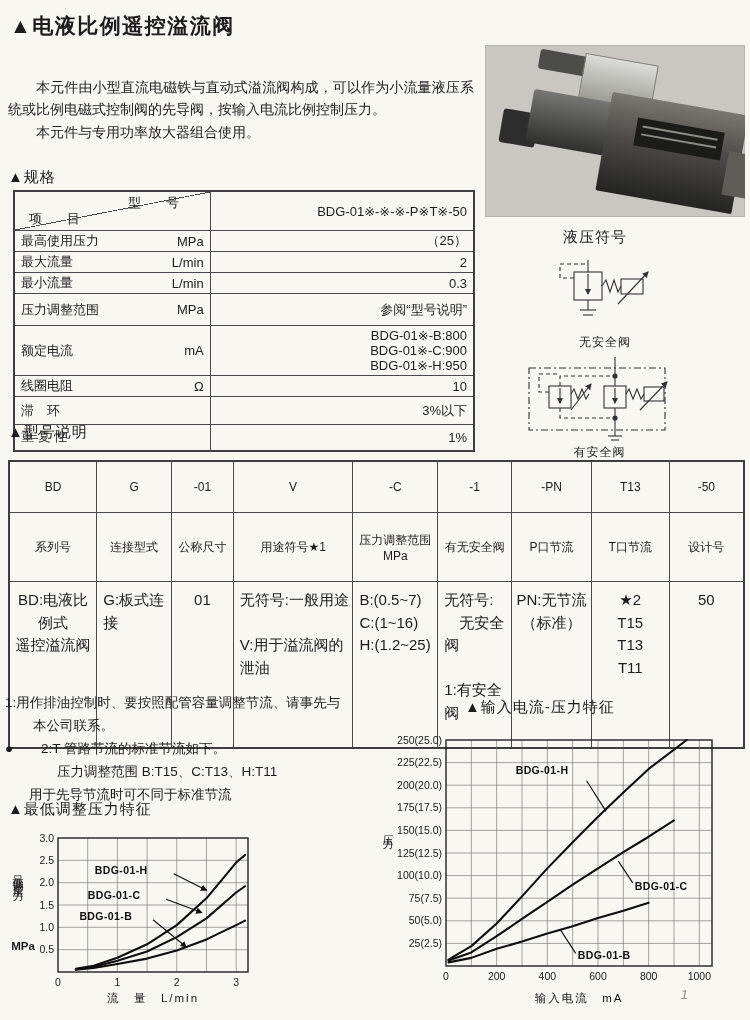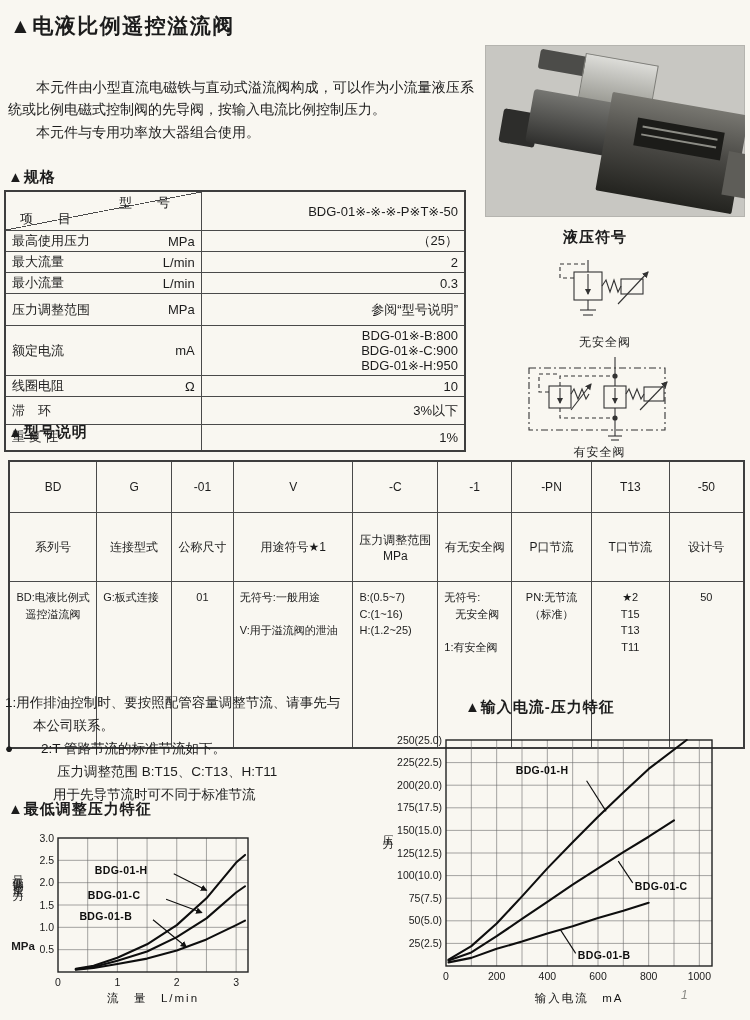--- a/index.html
+++ b/index.html
@@ -1,20 +1,20 @@
 <!DOCTYPE html>
 <html><head>
 <meta charset="utf-8">
 <style>
   body{margin:0;background:#e8e6e0}
   .page{position:relative;width:750px;height:1020px;margin:0 auto;background:#f9f7f1;
         font-family:"Liberation Sans","DejaVu Sans",sans-serif;color:#1c1c1c;overflow:hidden}
   .abs{position:absolute}
   .doc-title{font-size:21px;font-weight:bold;letter-spacing:1.5px}
-  .sec-head{font-size:15px;font-weight:bold;letter-spacing:1px}
+  .sec-head{font-size:15px;font-weight:normal;letter-spacing:1px}
   .intro{width:466px;font-size:14px;line-height:1.6;text-align:justify}
   .intro p{margin:0;text-indent:2em}
   .preline{white-space:pre-line}
 
   
   .photo{width:260px;height:172px;background:#c8c7c2;overflow:hidden;box-shadow:0 0 0 1px #b5b4af inset}
   .photo div{position:absolute}
   .ph-knob{left:16px;top:66px;width:36px;height:34px;background:#2d2d2b;transform:rotate(10deg);border-radius:3px}
   .ph-sol{left:44px;top:52px;width:100px;height:54px;background:linear-gradient(180deg,#767672,#2f2f2d);transform:rotate(10deg);border-radius:4px}
   .ph-conn{left:96px;top:14px;width:72px;height:48px;background:linear-gradient(180deg,#dcdcd8,#96968f);transform:rotate(10deg);border:1px solid #7d7d78}
@@ -40,21 +40,21 @@
   .spec .lblcell{display:flex;justify-content:space-between;align-items:center}
   .corner{position:relative;height:36px;background-image:linear-gradient(to bottom right,transparent 49.4%,#4a4a4a 49.4%,#4a4a4a 50.6%,transparent 50.6%)}
   .corner .c-model{position:absolute;top:2px;left:58%;letter-spacing:6px}
   .corner .c-item{position:absolute;bottom:2px;left:14px;letter-spacing:6px}
 
   
   .model{width:737px;font-size:12px;text-align:center;border:2px solid #3e3e3e}
   .model td{border:1px solid #4a4a4a;padding:12px 3px}
   .model tr.codes td{height:26px}
   .model tr.labels td{height:44px;vertical-align:middle}
-  .model tr.descs td{height:146px;vertical-align:top;padding-top:7px;font-size:11px;line-height:1.5}
+  .model tr.descs td{height:146px;vertical-align:top;padding-top:7px;font-size:15px;line-height:1.5}
   .model .ta-l{text-align:left;padding-left:6px}
 
   
   .notes{font-size:13.5px;line-height:1.7;width:430px}
   .notes .ind{margin-left:28px}
   .notes .row{display:flex}
   .notes .blt{width:36px}
 
   
   .chart-svg .grid{stroke:#6a6a6a;stroke-width:.6}
@@ -134,21 +134,21 @@
     <rect x="117" y="31" width="20" height="14"></rect>
     <line x1="113" y1="54" x2="140" y2="26" marker-end="url(#m2)"></line>
     <line x1="88" y1="74" x2="88" y2="80"></line>
     <line x1="81" y1="80" x2="95" y2="80"></line>
     <line x1="84" y1="84" x2="92" y2="84"></line>
   </svg>
   <div class="abs sym-label" style="left:527px;top:444px;width:145px">有安全阀</div>
 
   <div class="abs sec-head" style="left:8px;top:168px">▲规格</div>
 
-  <table class="spec abs" style="left:4px;top:190px">
+  <table class="spec abs" style="left:13px;top:190px">
     <colgroup>
         <col style="width:197px">
         <col style="width:265px">
       </colgroup>
     <tbody>
         <tr style="height:36px">
       <td class="corner">
         <span class="c-model">型　号</span>
         <span class="c-item">项　目</span>
       </td>
@@ -296,21 +296,21 @@
     </table>
 
   <div class="abs notes" style="left:5px;top:692px">
     <div>1:用作排油控制时、要按照配管容量调整节流、请事先与</div>
     <div class="ind">本公司联系。</div>
     <div class="row">
       <span class="blt">●</span>
       <span>2:T 管路节流的标准节流如下。</span>
     </div>
     <div style="margin-left:52px">压力调整范围 B:T15、C:T13、H:T11</div>
-    <div style="margin-left:48px">用于先导节流时可不同于标准节流</div>
+    <div style="margin-left:24px">用于先导节流时可不同于标准节流</div>
   </div>
 
   <div class="abs sec-head" style="left:465px;top:698px">▲输入电流-压力特征</div>
   <div class="abs" style="left:368px;top:726px;width:380px;height:292px">
     <div class="abs vtext" style="left:14px;top:100px">压力</div>
     <svg id="svg-right" class="chart-svg" width="378" height="290">
         <line x1="103.33333333333333" y1="14" x2="103.33333333333333" y2="240" class="grid"></line>
         <line x1="128.66666666666666" y1="14" x2="128.66666666666666" y2="240" class="grid"></line>
         <line x1="154" y1="14" x2="154" y2="240" class="grid"></line>
         <line x1="179.33333333333331" y1="14" x2="179.33333333333331" y2="240" class="grid"></line>

